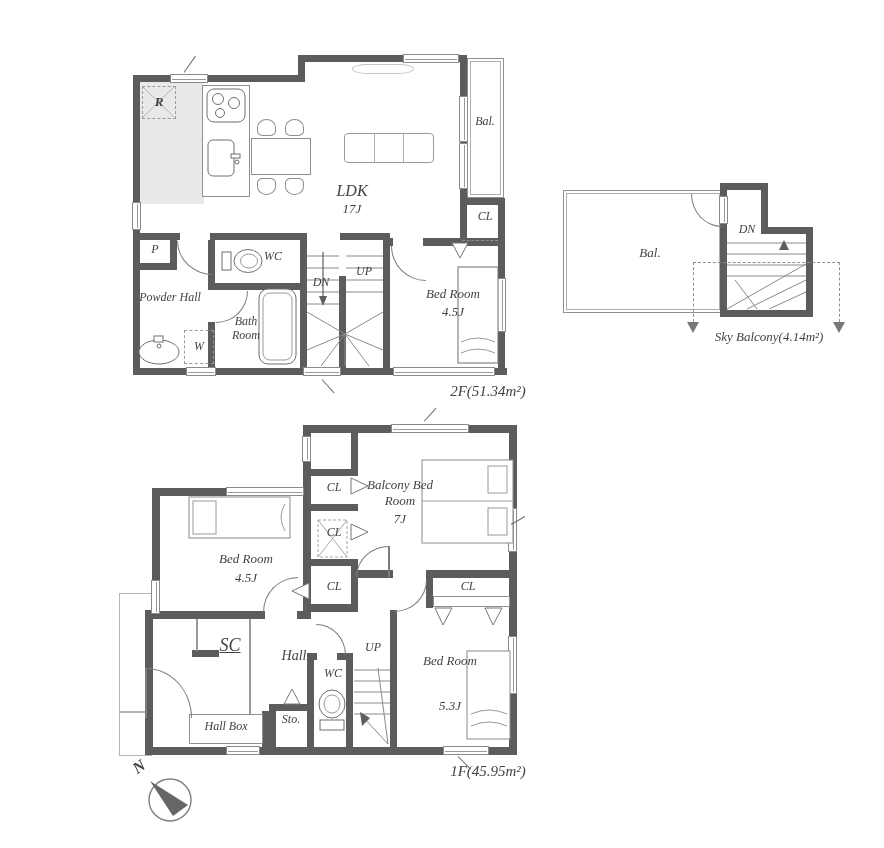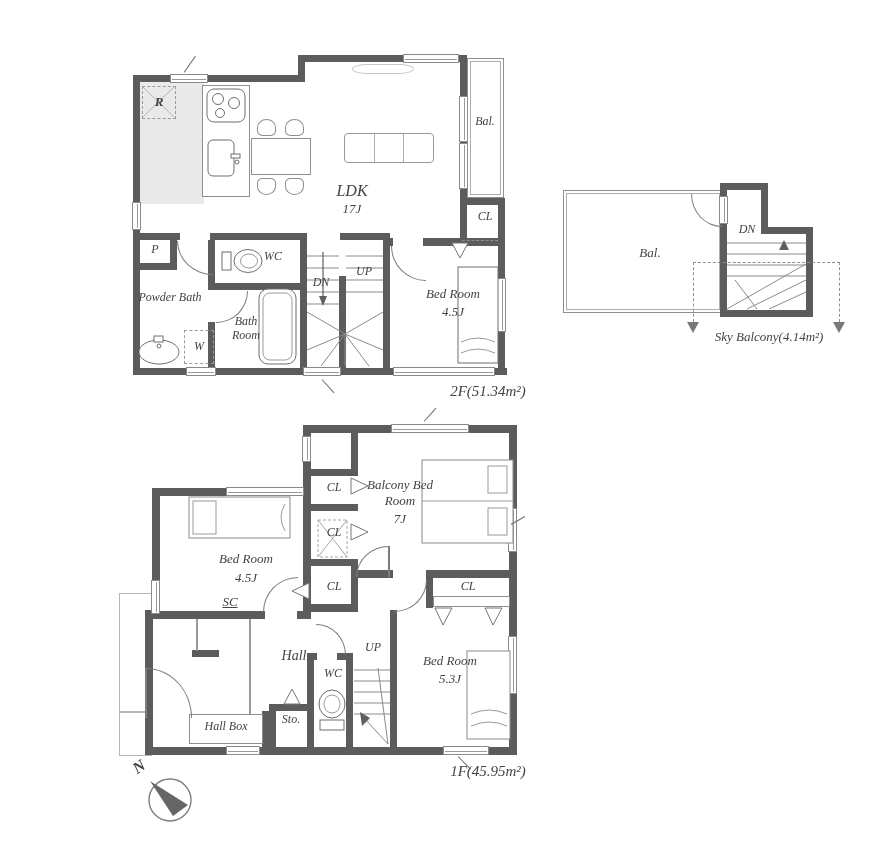--- a/index.html
+++ b/index.html
@@ -168,21 +168,21 @@
 
   <div class="lbl" style="left:328px;top:181px;width:48px;font-size:16px;">LDK</div>
   <div class="lbl" style="left:332px;top:201px;width:40px;">17J</div>
   <div class="lbl" style="left:464px;top:114px;width:42px;font-size:12px;">Bal.</div>
   <div class="lbl" style="left:465px;top:209px;width:40px;font-size:12px;">CL</div>
   <div class="lbl" style="left:254px;top:249px;width:38px;font-size:12px;">WC</div>
   <div class="lbl" style="left:303px;top:275px;width:36px;font-size:12px;">DN</div>
   <div class="lbl" style="left:346px;top:264px;width:36px;font-size:12px;">UP</div>
   <div class="lbl" style="left:405px;top:286px;width:96px;">Bed Room</div>
   <div class="lbl" style="left:428px;top:304px;width:50px;">4.5J</div>
-  <div class="lbl" style="left:136px;top:290px;width:68px;font-size:12px;">Powder Bath</div>
+  <div class="lbl" style="left:136px;top:290px;width:68px;font-size:12px;">Powder Hall</div>
   <div class="lbl" style="left:222px;top:314px;width:48px;font-size:12px;">Bath Room</div>
   <div class="lbl" style="left:142px;top:242px;width:26px;font-size:12px;">P</div>
   <div class="lbl" style="left:428px;top:382px;width:120px;font-size:15px;">2F(51.34m²)</div>
 
   <div class="thin dbl" style="left:563px;top:190px;width:160px;height:123px;"></div>
   <div class="w" style="left:720px;top:183px;width:48px;height:7px;"></div>
   <div class="w" style="left:720px;top:183px;width:7px;height:134px;"></div>
   <div class="w" style="left:761px;top:183px;width:7px;height:51px;"></div>
   <div class="w" style="left:761px;top:227px;width:52px;height:7px;"></div>
   <div class="w" style="left:806px;top:227px;width:7px;height:90px;"></div>
@@ -333,22 +333,22 @@
 
   <div class="lbl" style="left:366px;top:477px;width:68px;">Balcony Bed Room</div>
   <div class="lbl" style="left:383px;top:511px;width:34px;">7J</div>
   <div class="lbl" style="left:314px;top:480px;width:40px;font-size:12px;">CL</div>
   <div class="lbl" style="left:314px;top:525px;width:40px;font-size:12px;">CL</div>
   <div class="lbl" style="left:314px;top:579px;width:40px;font-size:12px;">CL</div>
   <div class="lbl" style="left:448px;top:579px;width:40px;font-size:12px;">CL</div>
   <div class="lbl" style="left:198px;top:551px;width:96px;">Bed Room</div>
   <div class="lbl" style="left:220px;top:570px;width:52px;">4.5J</div>
   <div class="lbl" style="left:402px;top:653px;width:96px;">Bed Room</div>
-  <div class="lbl" style="left:424px;top:671px;width:52px;">5.3J</div>
-  <div class="lbl" style="left:212px;top:594px;width:36px;font-size:13px;text-decoration:underline;">SC</div>
+  <div class="lbl" style="left:424px;top:698px;width:52px;">5.3J</div>
+  <div class="lbl" style="left:212px;top:635px;width:36px;font-size:18px;text-decoration:underline;">SC</div>
   <div class="lbl" style="left:269px;top:648px;width:50px;font-size:14px;">Hall</div>
   <div class="lbl" style="left:356px;top:640px;width:34px;font-size:12px;">UP</div>
   <div class="lbl" style="left:316px;top:666px;width:34px;font-size:12px;">WC</div>
   <div class="lbl" style="left:273px;top:712px;width:36px;font-size:12px;">Sto.</div>
   <div class="lbl" style="left:191px;top:719px;width:70px;font-size:12px;">Hall Box</div>
   <div class="lbl" style="left:428px;top:762px;width:120px;font-size:15px;">1F(45.95m²)</div>
 
   <svg class="fsvg" style="left:140px;top:770px;" width="60" height="60">
     <circle cx="30" cy="30" r="21" fill="none" stroke="#7d7d7d" stroke-width="1.4"></circle>
     <polygon points="10,11 48,35 33,46" fill="#666"></polygon>

